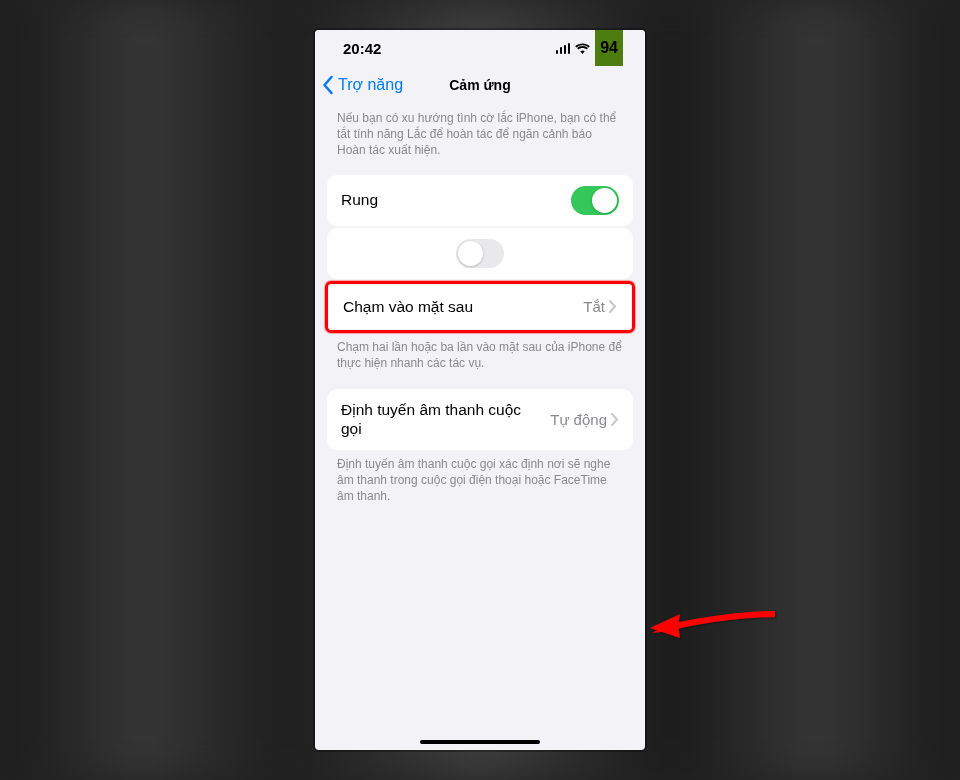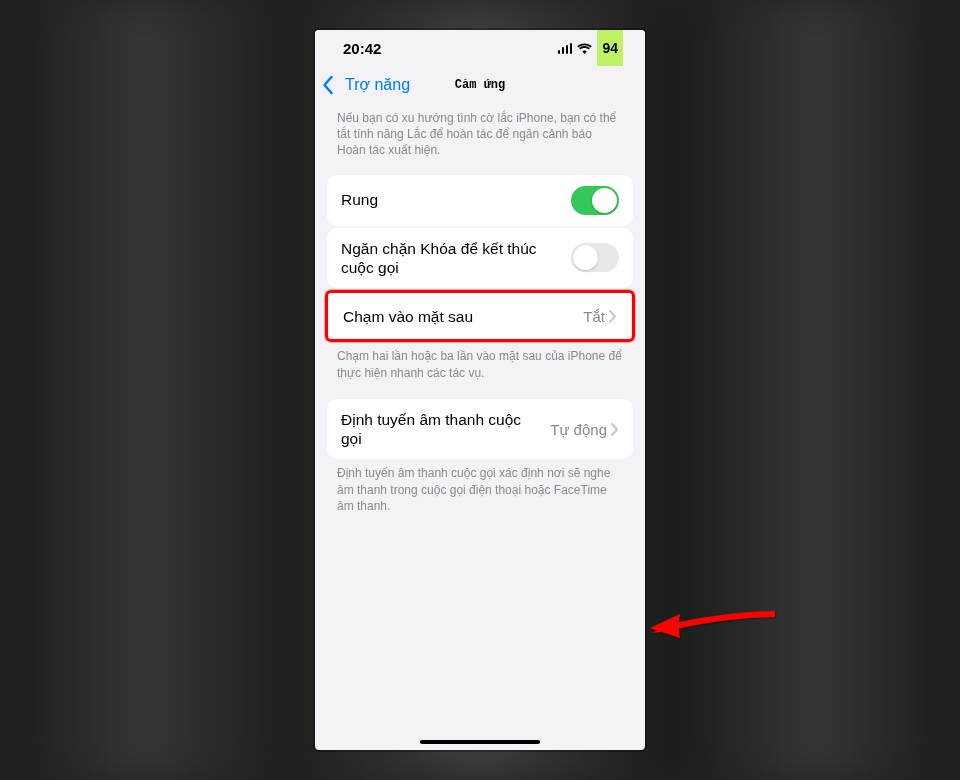--- a/index.html
+++ b/index.html
@@ -44,46 +44,46 @@
   }
   .status-right { display: flex; align-items: center; gap: 5px; }
   .signal-bars { display: flex; align-items: flex-end; gap: 1.5px; height: 11px; }
   .signal-bars span { width: 2.5px; background: #000; border-radius: 1px; }
   .signal-bars span:nth-child(1){height:4px}
   .signal-bars span:nth-child(2){height:6.5px}
   .signal-bars span:nth-child(3){height:9px}
   .signal-bars span:nth-child(4){height:11px}
   .wifi-icon { width: 15px; height: 11px; }
   .battery-badge {
-    background: #bef264;
+    background: #4d7c0f;
     color: #000;
-    font-size: 14px;
+    font-size: 16px;
     font-weight: 600;
     padding: 14px 5px;
     border-radius: 6px;
   }
   .nav-bar {
     height: 38px;
     display: flex;
     align-items: center;
     justify-content: center;
     position: relative;
     background: #f2f2f7;
   }
   .nav-back {
     position: absolute;
     left: 6px;
     display: flex;
     align-items: center;
     color: #007aff;
     font-size: 16px;
-    gap: 11px;
+    gap: 4px;
   }
   .nav-back svg { width: 13px; height: 20px; }
-  .nav-title { font-size: 12px; font-weight: 600; font-family: Liberation Mono, monospace; }
+  .nav-title { font-size: 14px; font-weight: 600; }
   .content { flex: 1; overflow: hidden; padding: 0 12px; }
   .footer-text {
     font-size: 12px;
     line-height: 1.35;
     color: #8a8a8e;
     padding: 6px 10px 16px;
   }
   .cell-group { margin-bottom: 2px; }
   .cell {
     background: #fff;
@@ -168,21 +168,20 @@
 
     <div class="cell-group">
       <div class="cell">
         <span class="cell-label">Rung</span>
         <div class="toggle on"></div>
       </div>
     </div>
 
     <div class="cell-group">
       <div class="cell">
-        <span class="cell-label">Ngăn chặn Khóa để kết thúc cuộc gọi</span>
         <div class="toggle off"></div>
       </div>
     </div>
 
     <div class="cell-group">
       <div class="highlight-box">
         <div class="cell">
           <span class="cell-label">Chạm vào mặt sau</span>
           <span class="cell-value">
             <span>Tắt</span>

